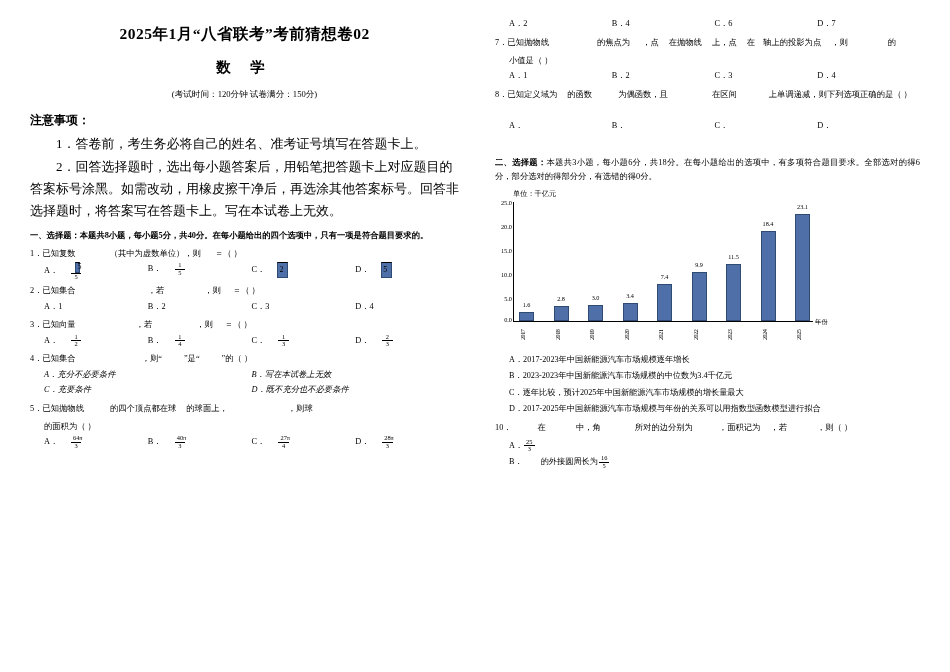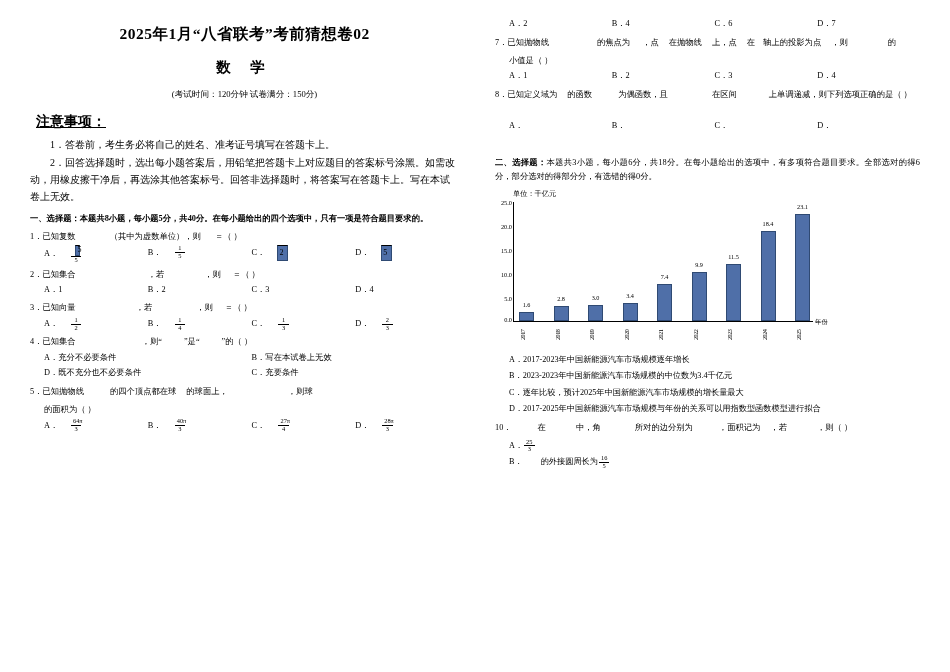--- a/index.html
+++ b/index.html
@@ -49,26 +49,25 @@
     letter-spacing:8px;
     margin:8px 0 6px 0;
   }
   .examline{
     text-align:center;
     font-size:8.6px;
     margin:2px 0 8px 0;
   }
   .notice-title{
     font-weight:bold;
-    font-size:14px;
-    margin:4px 0 2px 6px;
-    text-decoration:underline;
+    font-size:12px;
+    margin:4px 0 2px 0;
   }
   .notice-item{
-    font-size:10px;
+    font-size:13px;
     text-indent:2em;
     margin:1px 0;
     line-height:1.7;
   }
   .section-head{
     font-size:8.3px;
     font-weight:bold;
     margin:7px 0 3px 0;
     line-height:1.7;
     text-align:justify;
@@ -80,21 +79,21 @@
     line-height:1.85;
     text-align:justify;
   }
   .opts{
     display:flex;
     font-size:8.3px;
     margin:1px 0 1px 14px;
   }
   .opts.wide span{width:25%;}
   .opts.half{margin-left:14px;}
-  .opts.half span{width:50%;}
+  .opts.half span{width:50%;font-style:italic;}
   .opts span{display:inline-block;}
   .indent{margin-left:14px;}
   .frac{
     display:inline-block;
     vertical-align:middle;
     text-align:center;
     font-size:6.4px;
     line-height:1.05;
     margin:0 1px;
   }
@@ -233,22 +232,22 @@
       </div>
 
       <div class="q">
         <span>4．</span><span>已知集合</span><span class="ph" style="width:66px"></span><span>，则“</span><span class="ph" style="width:22px"></span><span>”是“</span><span class="ph" style="width:22px"></span><span>”的（  ）</span>
       </div>
       <div class="opts half">
         <span>A．充分不必要条件</span>
         <span>B．写在本试卷上无效</span>
       </div>
       <div class="opts half">
+        <span>C．充要条件</span>
         <span>D．既不充分也不必要条件</span>
-        <span>C．充要条件</span>
       </div>
 
       <div class="q">
         <span>5．</span><span>已知抛物线</span><span class="ph" style="width:26px"></span><span>的四个顶点都在球</span><span class="ph" style="width:10px"></span><span>的球面上，</span><span class="ph" style="width:60px"></span><span>，则球</span><span class="ph" style="width:10px"></span>
       </div>
       <div class="q indent">
         <span>的面积为（  ）</span>
       </div>
       <div class="opts wide">
         <span><span>A．</span><span class="frac"><span class="n">64π</span><span class="d">3</span></span></span>

